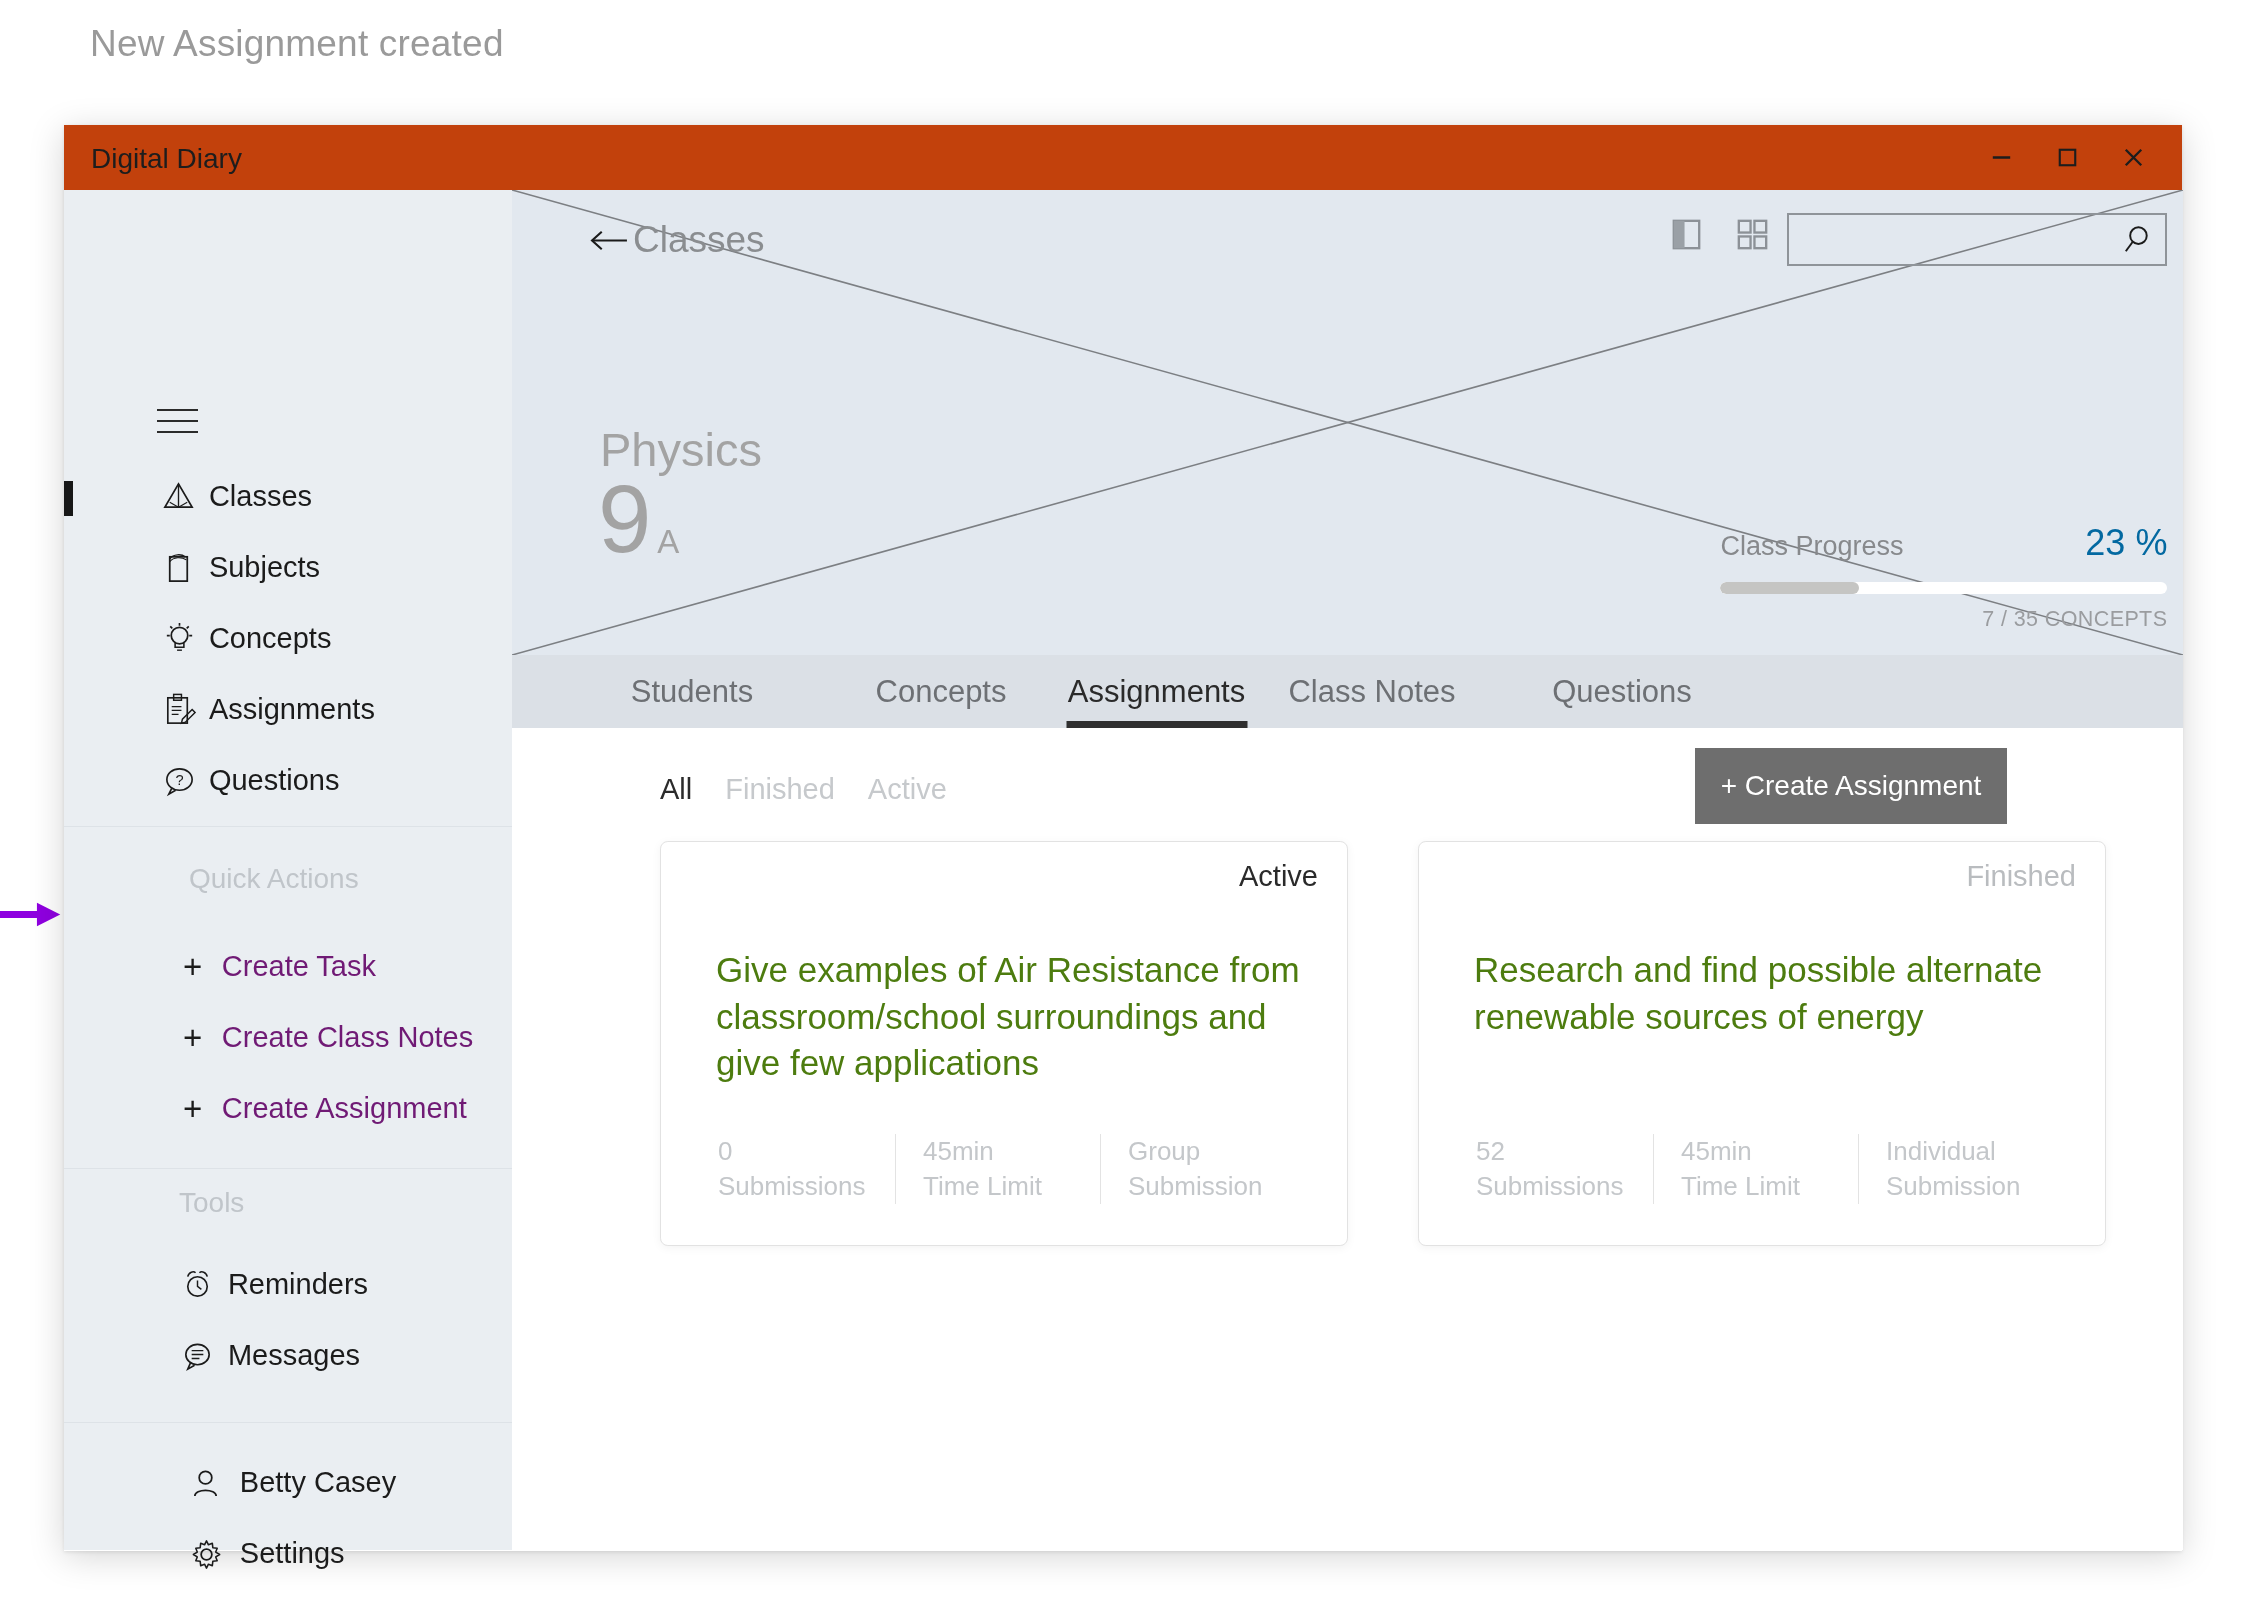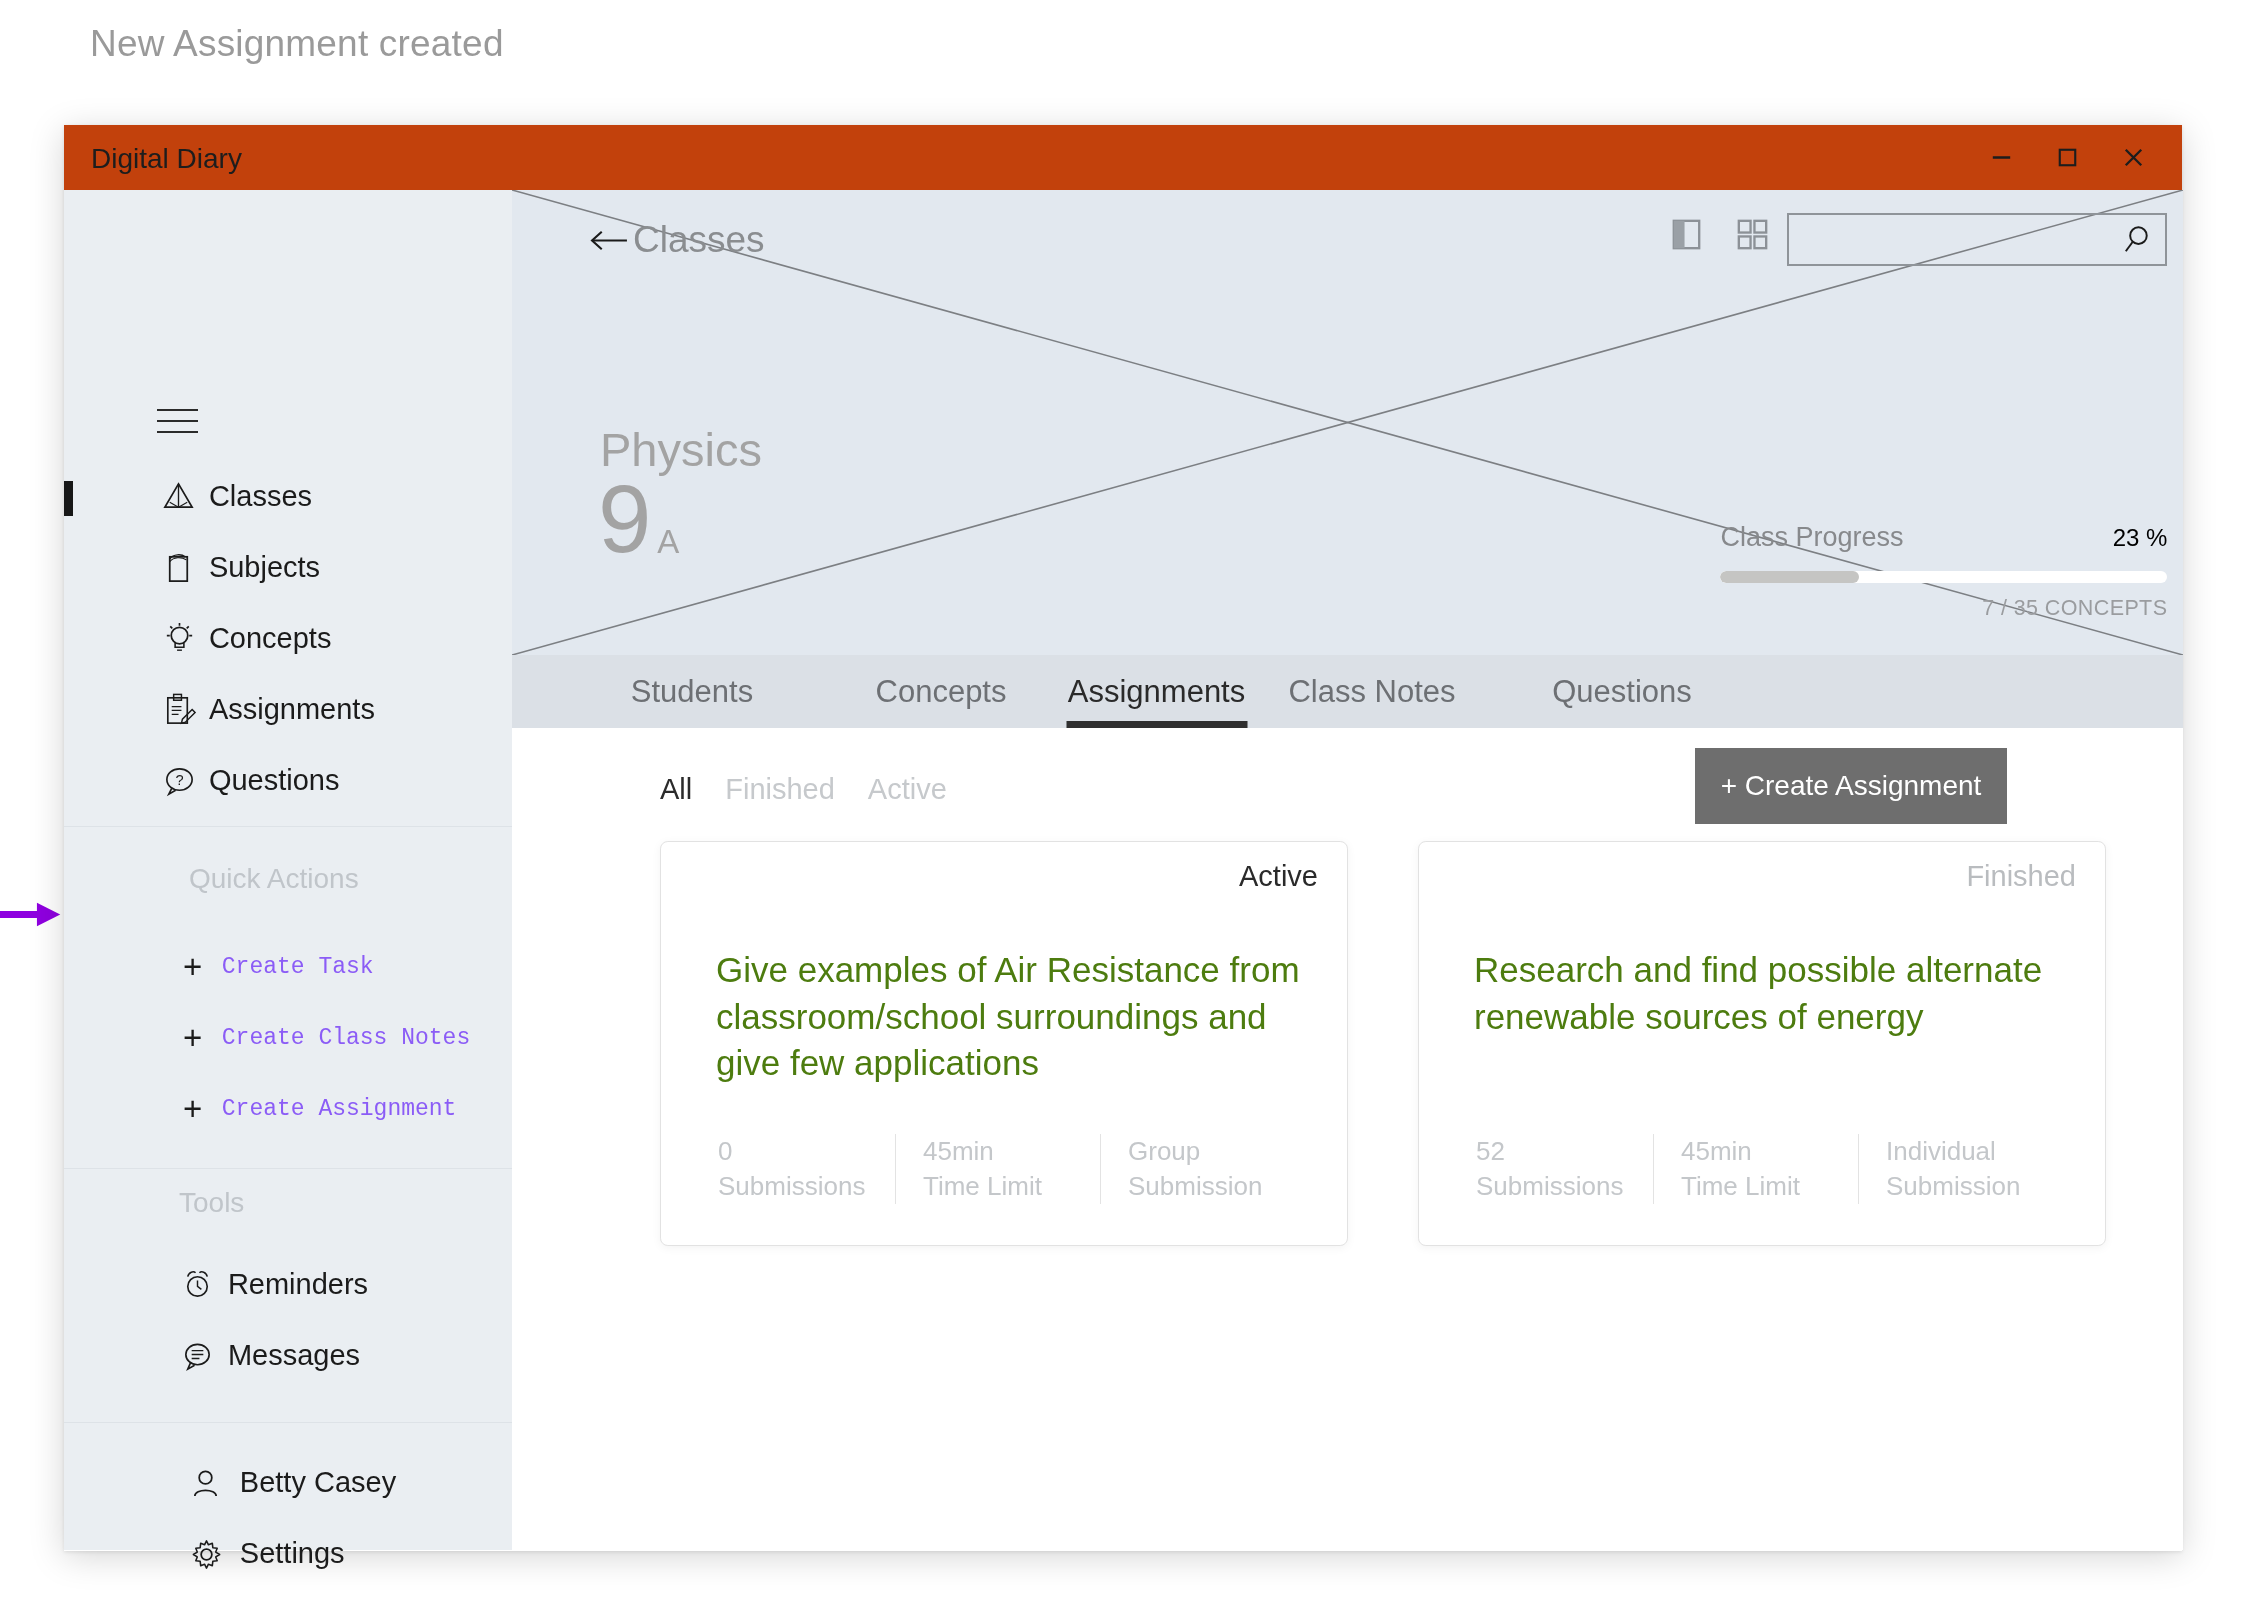--- a/index.html
+++ b/index.html
@@ -165,24 +165,23 @@
     box-sizing: border-box;
   }
   .qa-plus {
     font-size: 33px;
     color: #1b1b1b;
     line-height: 1;
     margin-right: 19.5px;
     font-weight: 400;
   }
   .qa-label {
-    font-size: 23px;
-    color: #8b5cf6;
-    white-space: nowrap;
-    font-family: Liberation Mono, monospace;
+    font-size: 29px;
+    color: #701a75;
+    white-space: nowrap;
   }
 
   .user-item {
     position: relative;
     height: 71px;
     display: flex;
     align-items: flex-start;
     padding-left: 125px;
     box-sizing: border-box;
   }
@@ -321,22 +320,22 @@
     display: flex;
     justify-content: space-between;
     align-items: baseline;
     text-align: right;
   }
   .progress-label {
     font-size: 27px;
     color: #87898c;
   }
   .progress-pct {
-    font-size: 24px;
-    color: #000000;
+    font-size: 36px;
+    color: #0369a1;
   }
   .progress-track {
     margin-top: 17.6px;
     height: 12.7px;
     border-radius: 6.8px;
     background: #ffffff;
     overflow: hidden;
   }
   .progress-fill {
     height: 12.7px;

